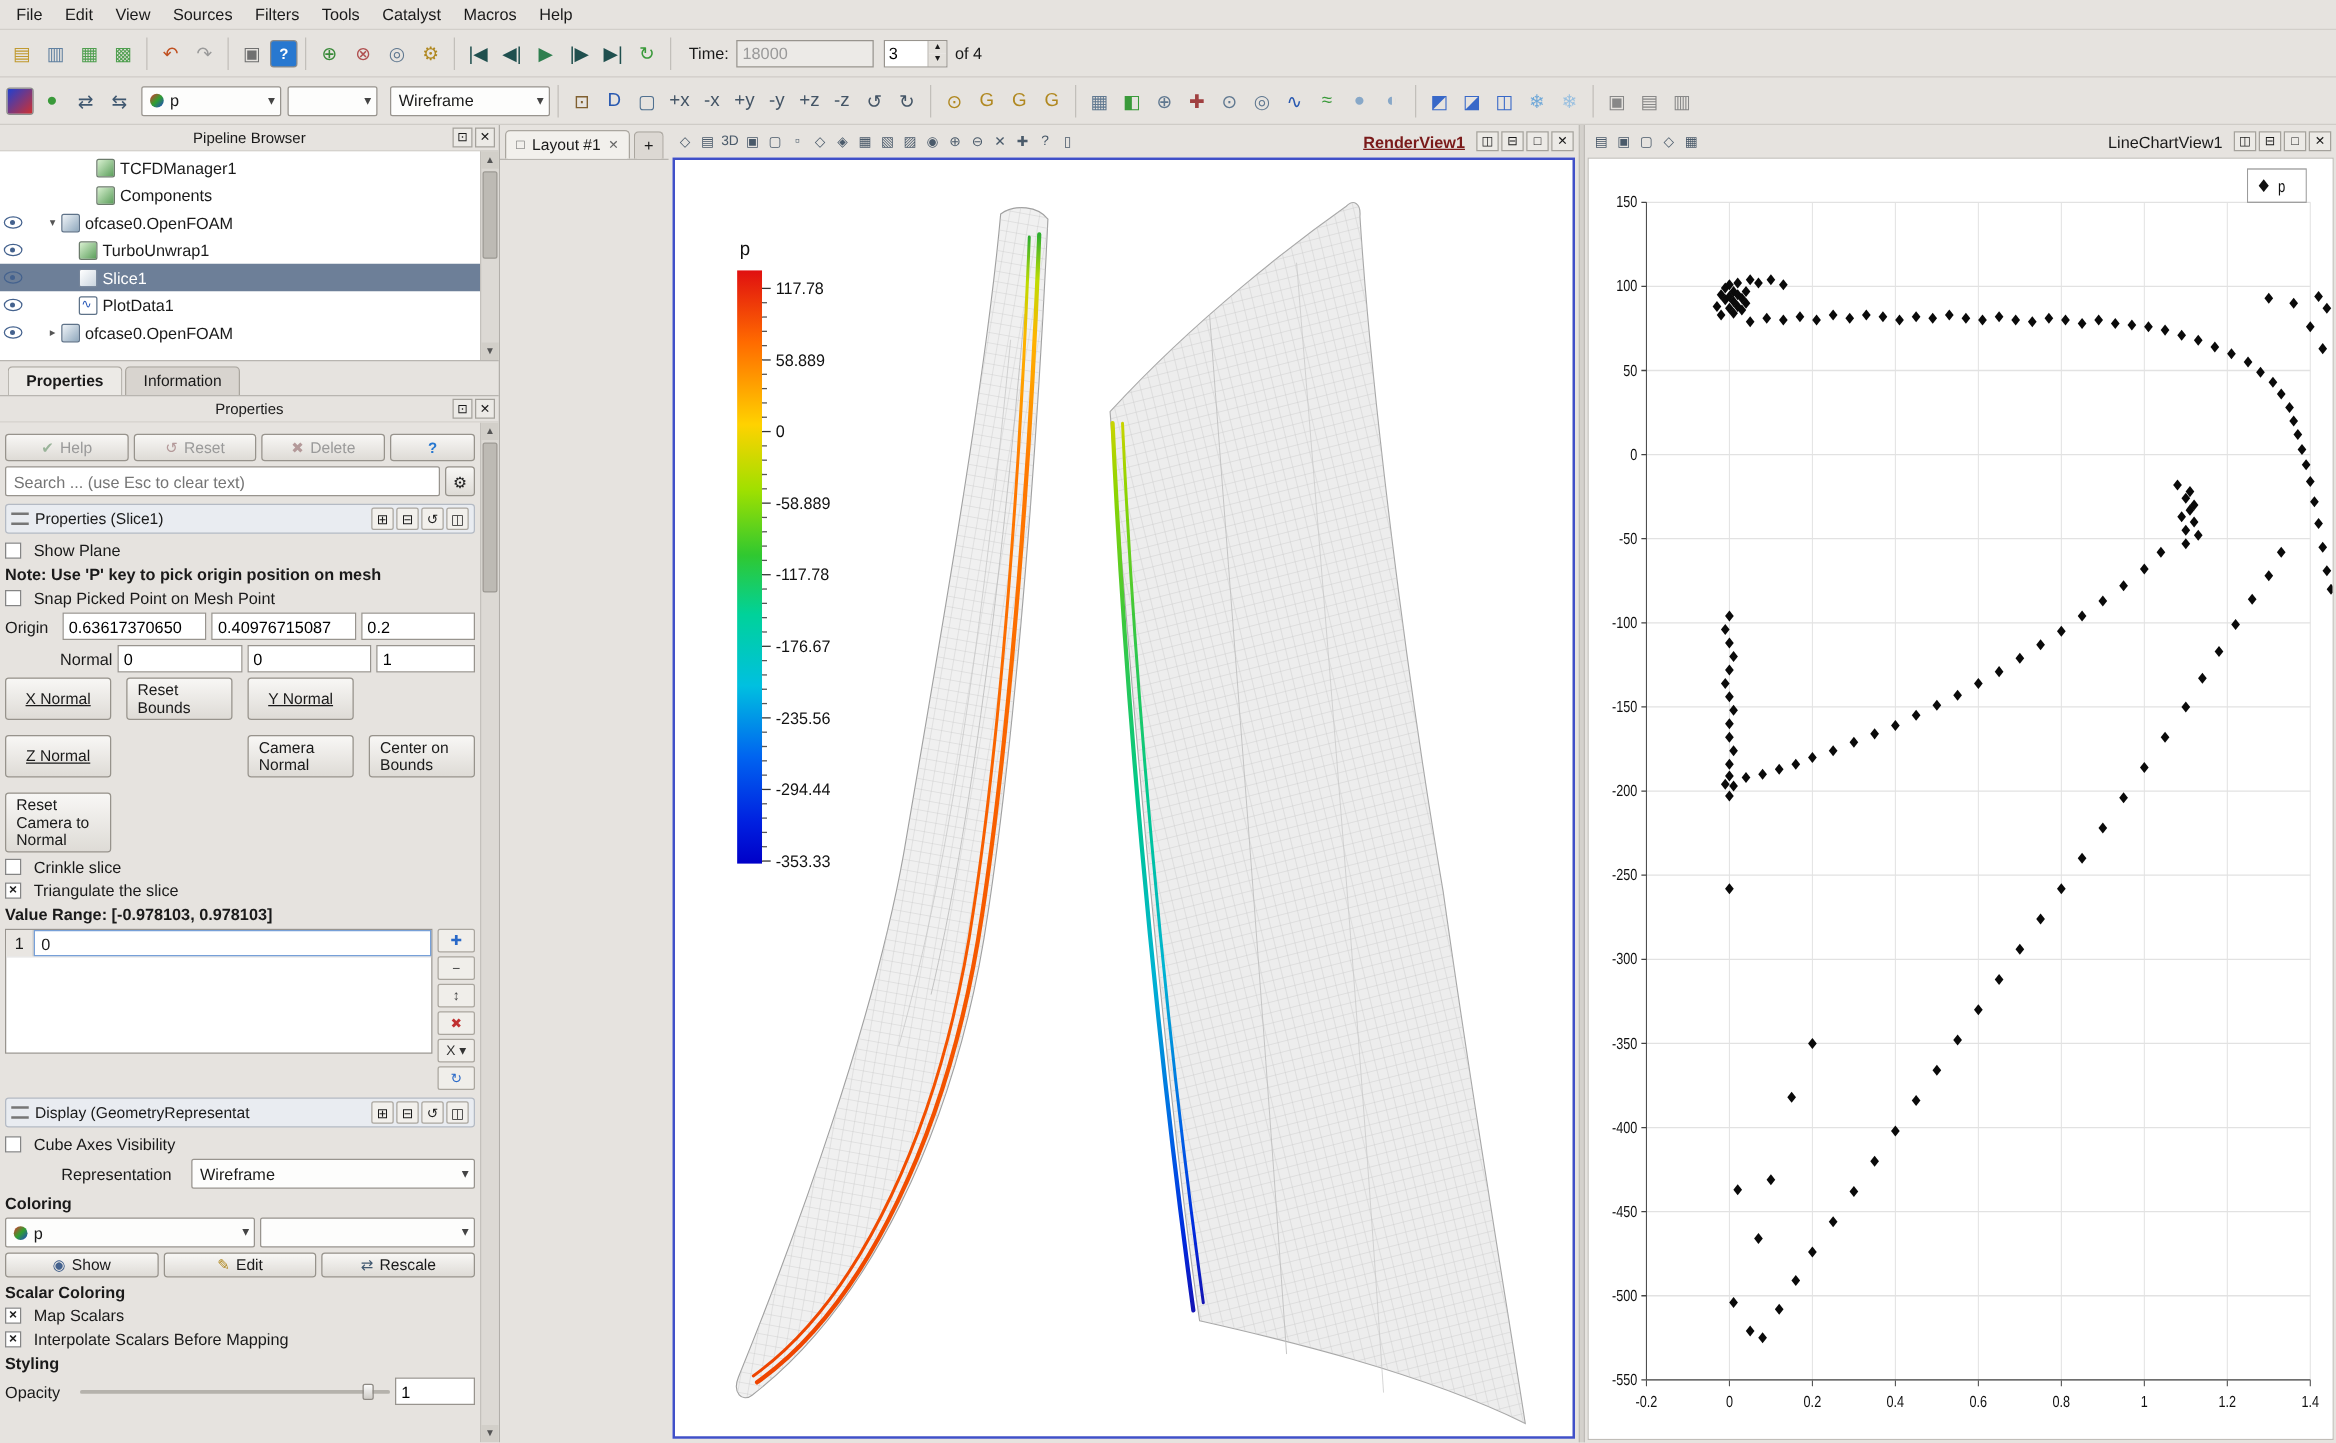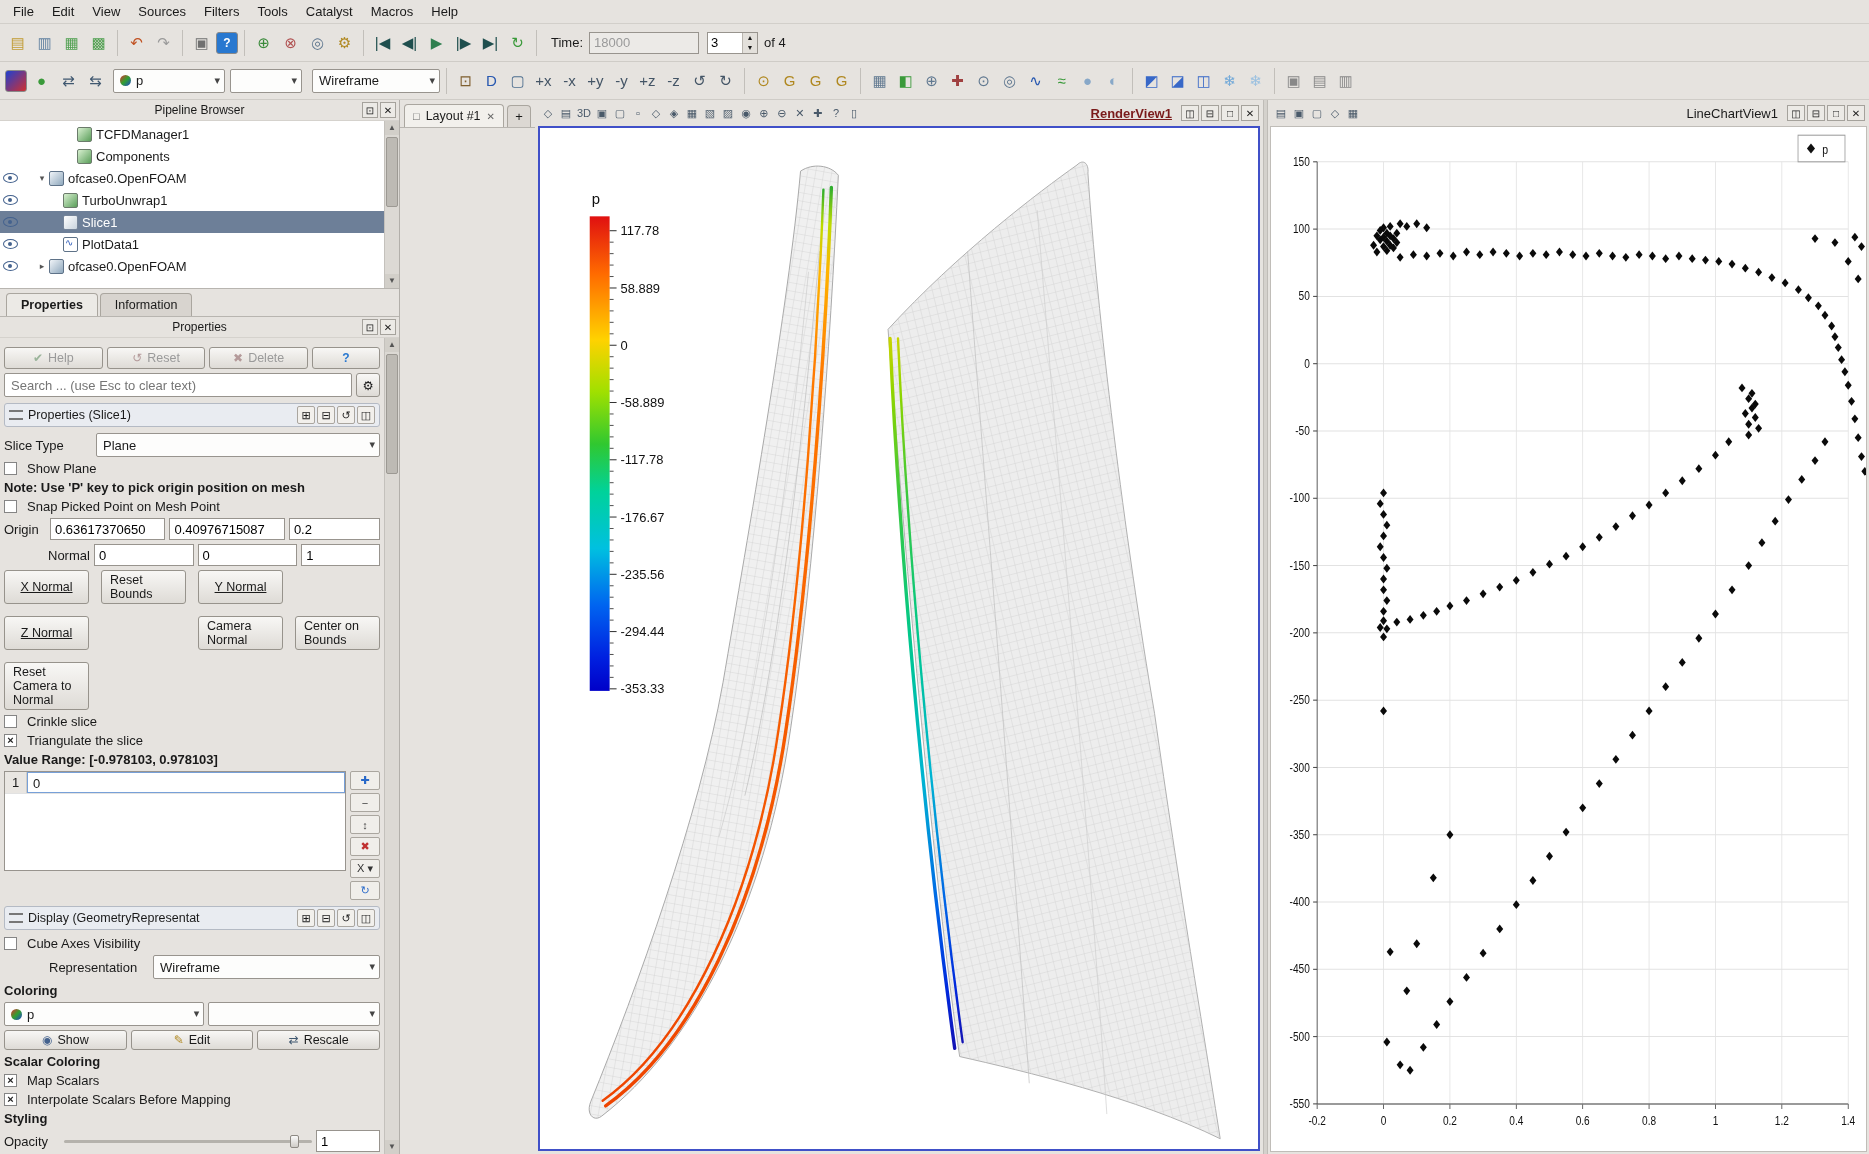--- a/index.html
+++ b/index.html
@@ -360,26 +360,20 @@
           <span class="secico"></span>
           <span class="seclbl">Properties (Slice1)</span>
           <span id="sec1-btns" style="display:flex;gap:2px;">
               <span class="secbtn">⊞</span>
               <span class="secbtn">⊟</span>
               <span class="secbtn">↺</span>
               <span class="secbtn">◫</span>
             </span>
         </div>
 
-        <div class="prow">
-          <span class="plabel2">Slice Type</span>
-          <div class="combo" style="flex:1;">
-              <span>Plane</span>
-            </div>
-        </div>
 
         <div class="prow">
           <span class="cb"></span>
           <span>Show Plane</span>
         </div>
 
         <div class="prow bold" style="margin:2px 0;">
           <span>Note: Use 'P' key to pick origin position on mesh</span>
         </div>
 

